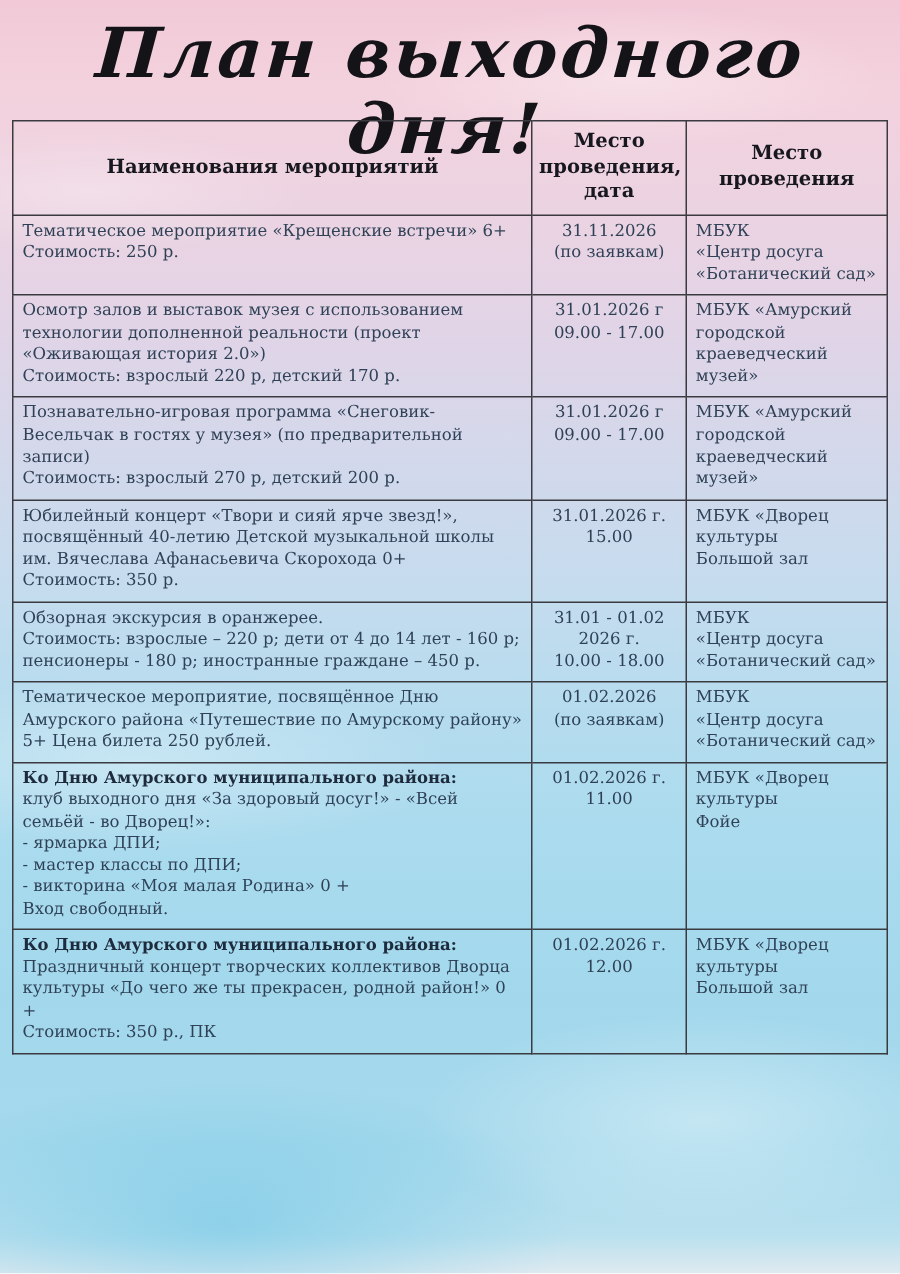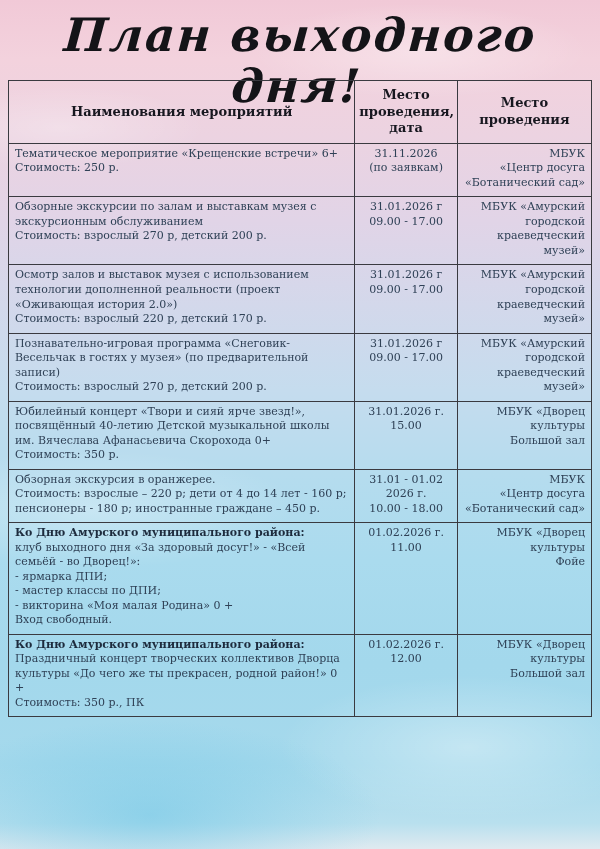--- a/index.html
+++ b/index.html
@@ -62,21 +62,21 @@
     padding: 6px 4px;
     line-height: 1.28;
   }
   table.events td {
     font-size: 11px;
     line-height: 1.32;
     padding: 3px 6px 6px 6px;
   }
   td.name  { text-align: left; }
   td.time  { text-align: center; padding-top: 5px; }
-  td.place { text-align: right; }
+  td.place { text-align: left; }
   td.name b { color: #1d2b3d; text-align: center; }
 </style>
 </head>
 <body>
 
 <div class="page">
 
   <h1 class="title">План выходного дня!</h1>
 
   <table class="events">
@@ -97,30 +97,20 @@
     </thead>
     <tbody>
       <tr>
         <td class="name"><b></b><span>Тематическое мероприятие «Крещенские встречи» 6+
 Стоимость: 250 р.</span></td>
         <td class="time">31.11.2026
 (по заявкам)</td>
         <td class="place">МБУК
 «Центр досуга
 «Ботанический сад»</td>
-      </tr>
-      <tr>
-        <td class="name"><b></b><span>Обзорные экскурсии по залам и выставкам музея с экскурсионным обслуживанием
-Стоимость: взрослый 270 р, детский 200 р.</span></td>
-        <td class="time">31.01.2026 г
-09.00 - 17.00</td>
-        <td class="place">МБУК «Амурский
-городской
-краеведческий
-музей»</td>
       </tr>
       <tr>
         <td class="name"><b></b><span>Осмотр залов и выставок музея с использованием технологии дополненной реальности (проект «Оживающая история 2.0»)
 Стоимость: взрослый 220 р, детский 170 р.</span></td>
         <td class="time">31.01.2026 г
 09.00 - 17.00</td>
         <td class="place">МБУК «Амурский
 городской
 краеведческий
 музей»</td>
@@ -148,20 +138,28 @@
         <td class="name"><b></b><span>Обзорная экскурсия в оранжерее.
 Стоимость: взрослые – 220 р; дети от 4 до 14 лет - 160 р; пенсионеры - 180 р; иностранные граждане – 450 р.</span></td>
         <td class="time">31.01 - 01.02
 2026 г.
 10.00 - 18.00</td>
         <td class="place">МБУК
 «Центр досуга
 «Ботанический сад»</td>
       </tr>
       <tr>
+        <td class="name"><b></b><span>Тематическое мероприятие, посвящённое Дню Амурского района «Путешествие по Амурскому району» 5+ Цена билета 250 рублей.</span></td>
+        <td class="time">01.02.2026
+(по заявкам)</td>
+        <td class="place">МБУК
+«Центр досуга
+«Ботанический сад»</td>
+      </tr>
+      <tr>
         <td class="name"><b>Ко Дню Амурского муниципального района:</b><span>
 клуб выходного дня «За здоровый досуг!» - «Всей семьёй - во Дворец!»:
 - ярмарка ДПИ;
 - мастер классы по ДПИ;
 - викторина «Моя малая Родина» 0 +
 Вход свободный.</span></td>
         <td class="time">01.02.2026 г.
 11.00</td>
         <td class="place">МБУК «Дворец
 культуры

